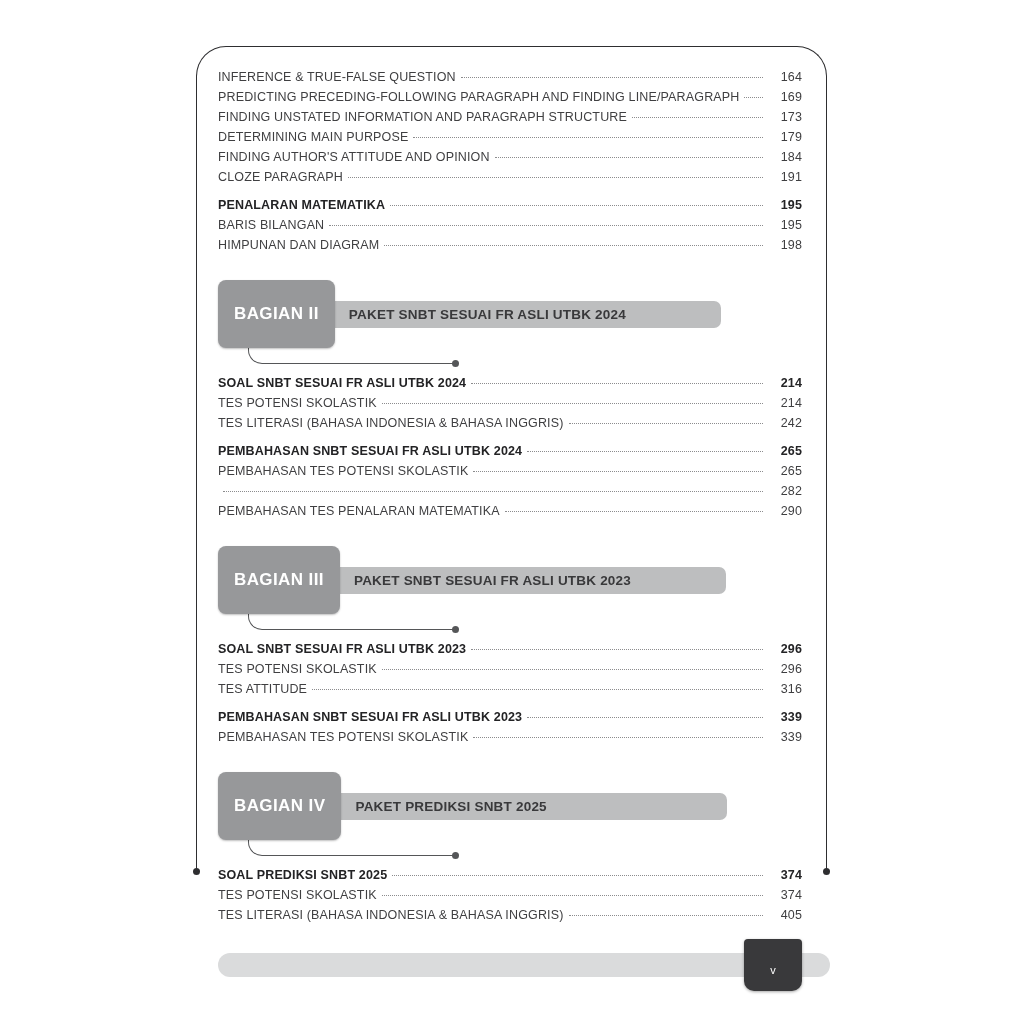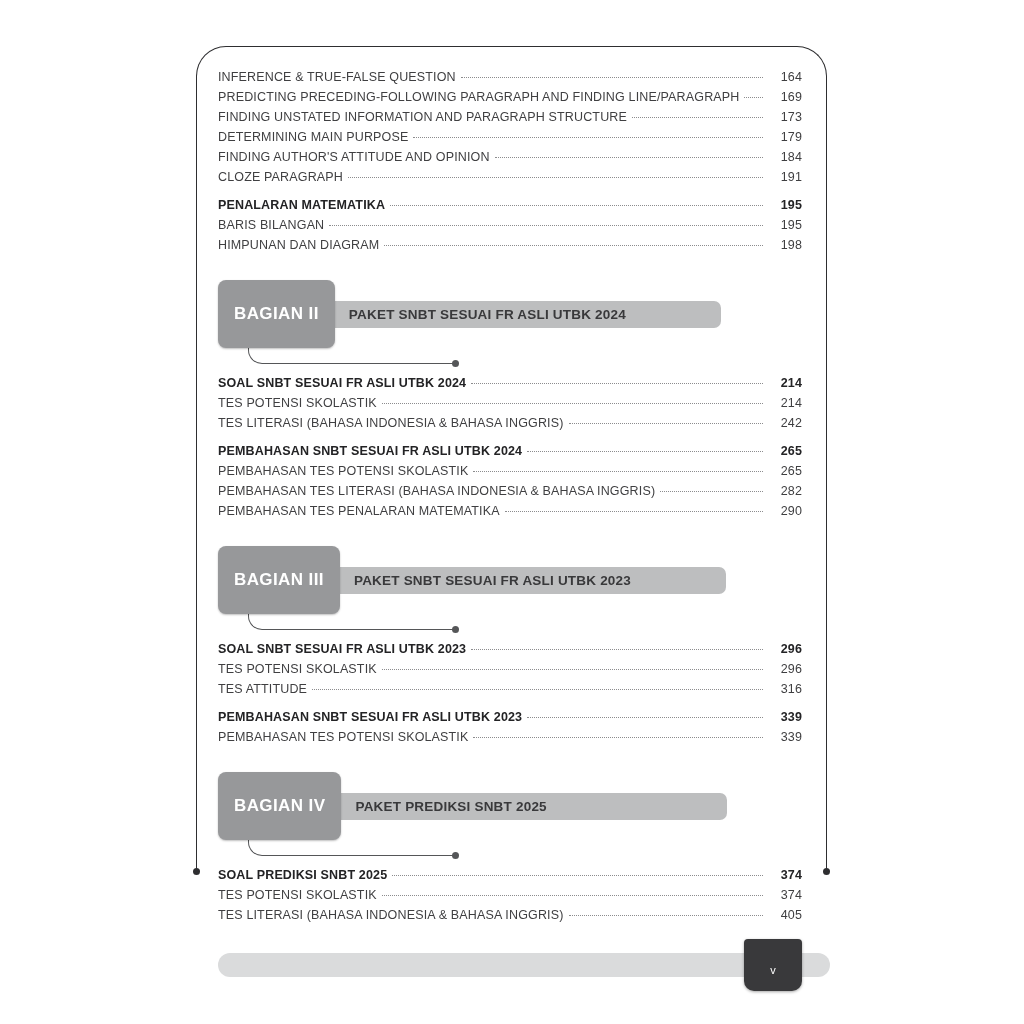--- a/index.html
+++ b/index.html
@@ -177,21 +177,20 @@
         <span class="title">PEMBAHASAN SNBT SESUAI FR ASLI UTBK 2024</span>
         <span class="leader"></span>
         <span class="pagenum">265</span>
       </div>
       <div class="row">
         <span class="title">PEMBAHASAN TES POTENSI SKOLASTIK</span>
         <span class="leader"></span>
         <span class="pagenum">265</span>
       </div>
       <div class="row">
-        <span class="title">PEMBAHASAN TES LITERASI (BAHASA INDONESIA &amp; BAHASA INGGRIS)</span>
         <span class="leader"></span>
         <span class="pagenum">282</span>
       </div>
       <div class="row">
         <span class="title">PEMBAHASAN TES PENALARAN MATEMATIKA</span>
         <span class="leader"></span>
         <span class="pagenum">290</span>
       </div>
     </div>
     <div class="badge-block">

